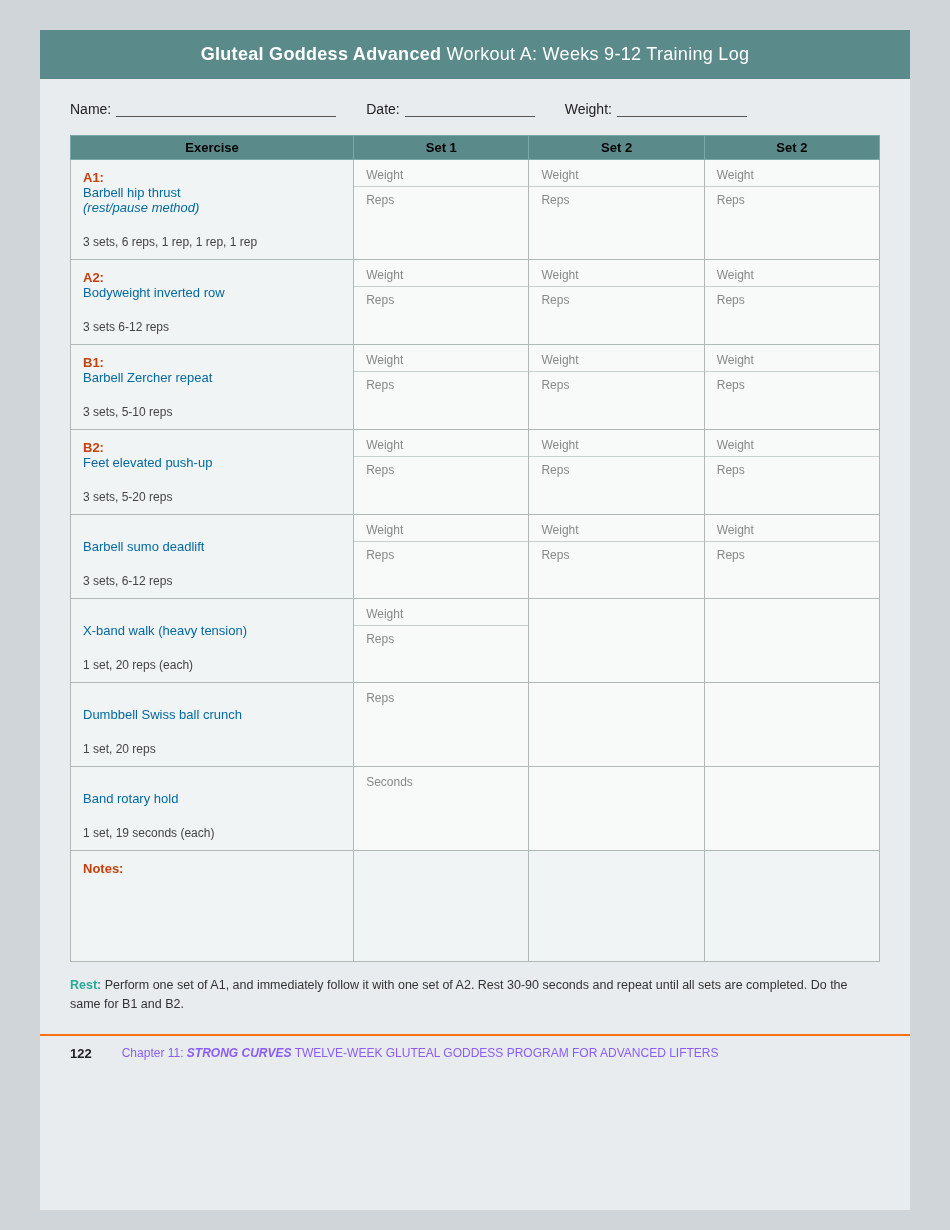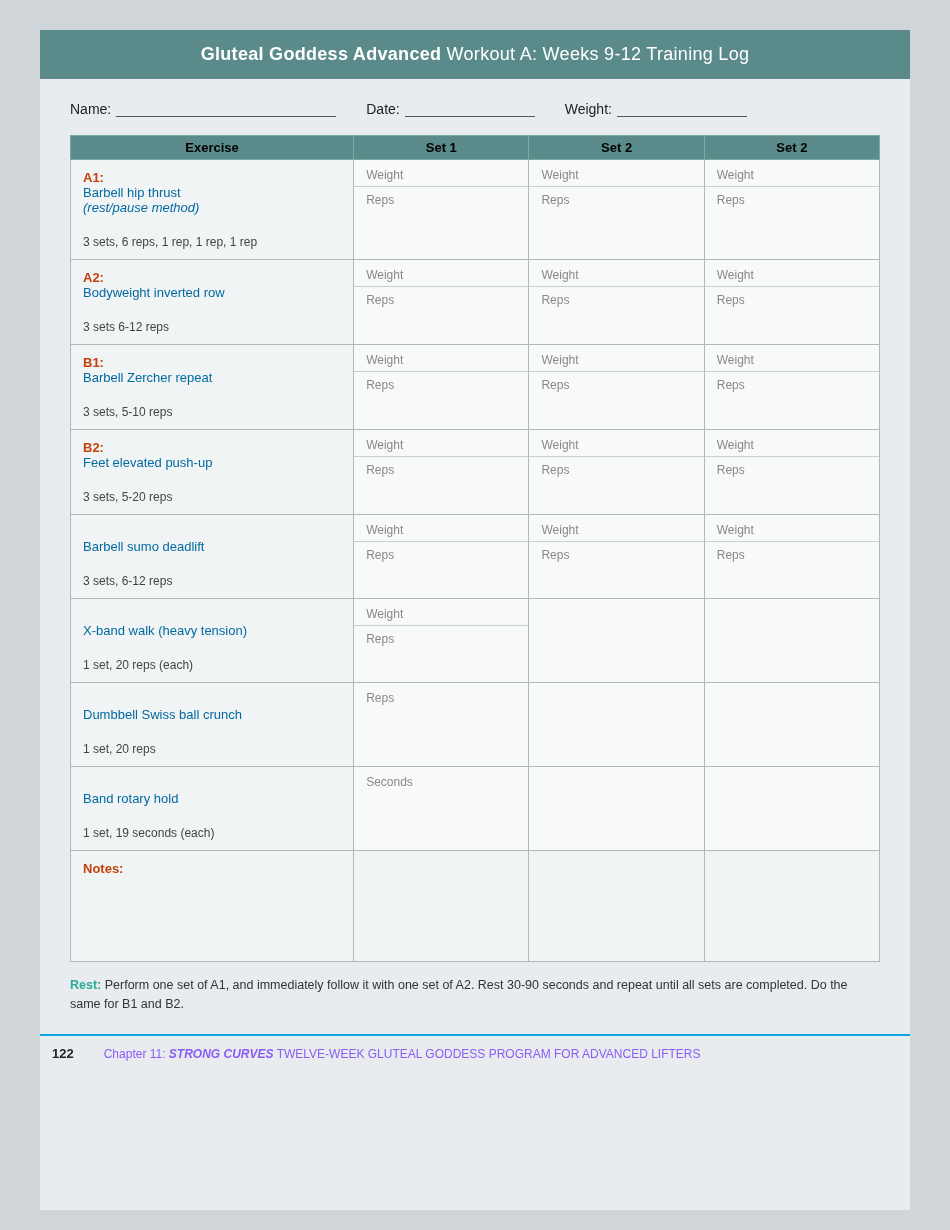--- a/index.html
+++ b/index.html
@@ -142,23 +142,23 @@
       font-size: 12.5px;
       color: #333;
       line-height: 1.5;
     }
     .note-footer span.note-label {
       color: #2aaa96;
       font-weight: bold;
     }
     .footer-bar {
       display: flex;
-      align-items: flex-end;
-      padding: 10px 30px 0 12px;
-      border-top: 2px solid #0ea5e9;
+      align-items: flex-start;
+      padding: 10px 30px 0 30px;
+      border-top: 2px solid #f97316;
       margin-top: 10px;
     }
     .footer-page {
       font-size: 13px;
       font-weight: bold;
       color: #222;
       margin-right: 30px;
     }
     .footer-chapter {
       font-size: 12px;

